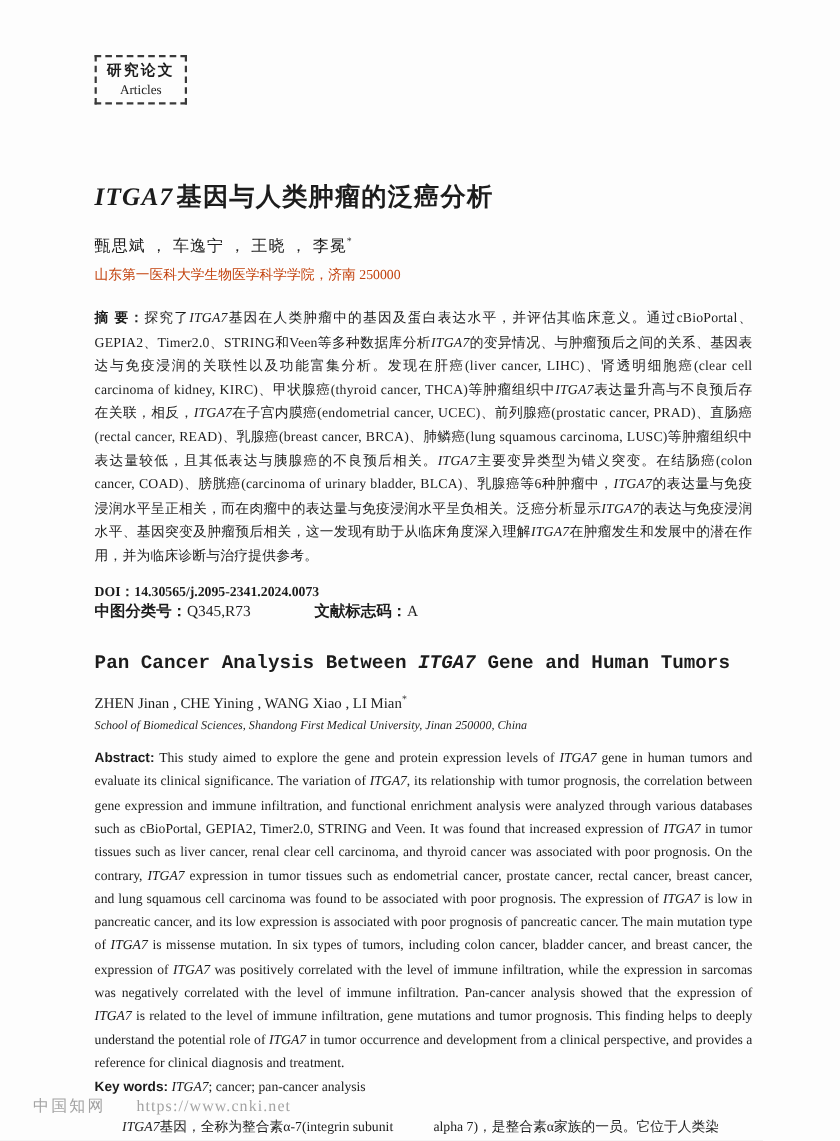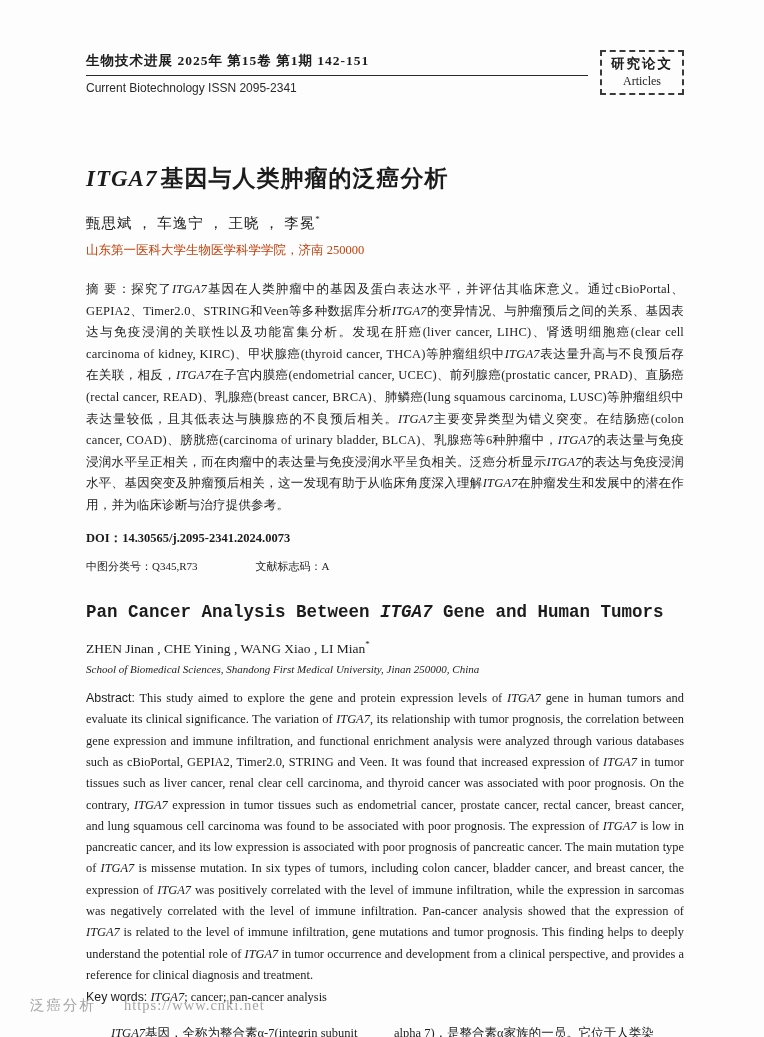--- a/index.html
+++ b/index.html
@@ -24,24 +24,24 @@
   
   .title-cn { margin-top:68px; font-size:23px; font-weight:bold; letter-spacing:1px; }
   .title-cn i { margin-right:3px; }
   .authors-cn { margin-top:20px; font-size:14.5px; letter-spacing:1px; }
   .authors-cn sup, .authors-en sup { font-size:9px; vertical-align:super; }
   .affil-cn { margin-top:9px; font-size:12.5px; color:#c2410c; }
 
   
   .abstract-cn { margin-top:20px; font-size:12.5px; line-height:21.6px;
                  text-align:justify; letter-spacing:0.2px; }
-  .lbl { font-weight:normal; font-family:"Liberation Sans",sans-serif; }
+  .lbl { font-weight:bold; font-family:"Liberation Sans",sans-serif; }
   .keywords-cn { margin-top:1px; font-size:12.5px; line-height:21.6px; }
   .doi-line { margin-top:13px; font-size:12.5px; font-weight:bold; }
-  .clc-line { margin-top:12px; font-size:11px; }
+  .clc-line { margin-top:0; font-size:14px; }
   .clc-line .gap { margin-left:58px; }
 
   
   .title-en { margin-top:28px; font-size:17.5px; font-weight:bold;font-family:Liberation Mono, monospace; }
   .authors-en { margin-top:17px; font-size:13.5px; }
   .affil-en { margin-top:7px; font-size:11px; font-style:italic; color:#222; }
   .abstract-en { margin-top:13px; font-size:12.4px; line-height:21.3px; text-align:justify; }
   .keywords-en { margin-top:1px; font-size:12.4px; line-height:21.3px; }
 
   
@@ -54,24 +54,20 @@
   .wm-cn { font-size:14.5px; letter-spacing:2px; }
   .wm-url { font-size:14.5px; margin-left:24px; font-family:Liberation Serif, serif; letter-spacing:1px; }
 </style>
 </head>
 <body>
 
 <div class="page">
   <div class="content">
 
     <div class="header-row">
-      <div class="header-left">
-        <div class="journal-cn">生物技术进展 2025年 第15卷 第1期 142-151</div>
-        <div class="journal-en">Current Biotechnology    ISSN 2095-2341</div>
-      </div>
       <div class="badge">
         <div class="badge-cn">研究论文</div>
         <div class="badge-en">Articles</div>
       </div>
     </div>
 
     <h1 class="title-cn"><i>ITGA7</i><span>基因与人类肿瘤的泛癌分析</span></h1>
 
     <div class="authors-cn"><span>甄思斌 ，  车逸宁 ，  王晓 ，  李冕</span><sup>*</sup></div>
     <div class="affil-cn">山东第一医科大学生物医学科学学院，济南 250000</div>
@@ -93,16 +89,16 @@
     <p class="keywords-en"><b class="lbl">Key words:</b> <span><i>ITGA7</i>; cancer; pan-cancer analysis</span></p>
 
     <div class="body-cols">
       <p class="col left"><i>ITGA7</i>基因，全称为整合素α-7(integrin subunit</p>
       <p class="col right">alpha 7)，是整合素α家族的一员。它位于人类染</p>
     </div>
 
   </div>
 
   <div class="watermark">
-    <span class="wm-cn">泛癌分析</span>
+    <span class="wm-cn">中国知网</span>
     <span class="wm-url">https://www.cnki.net</span>
   </div>
 </div>
 
 </body></html>

